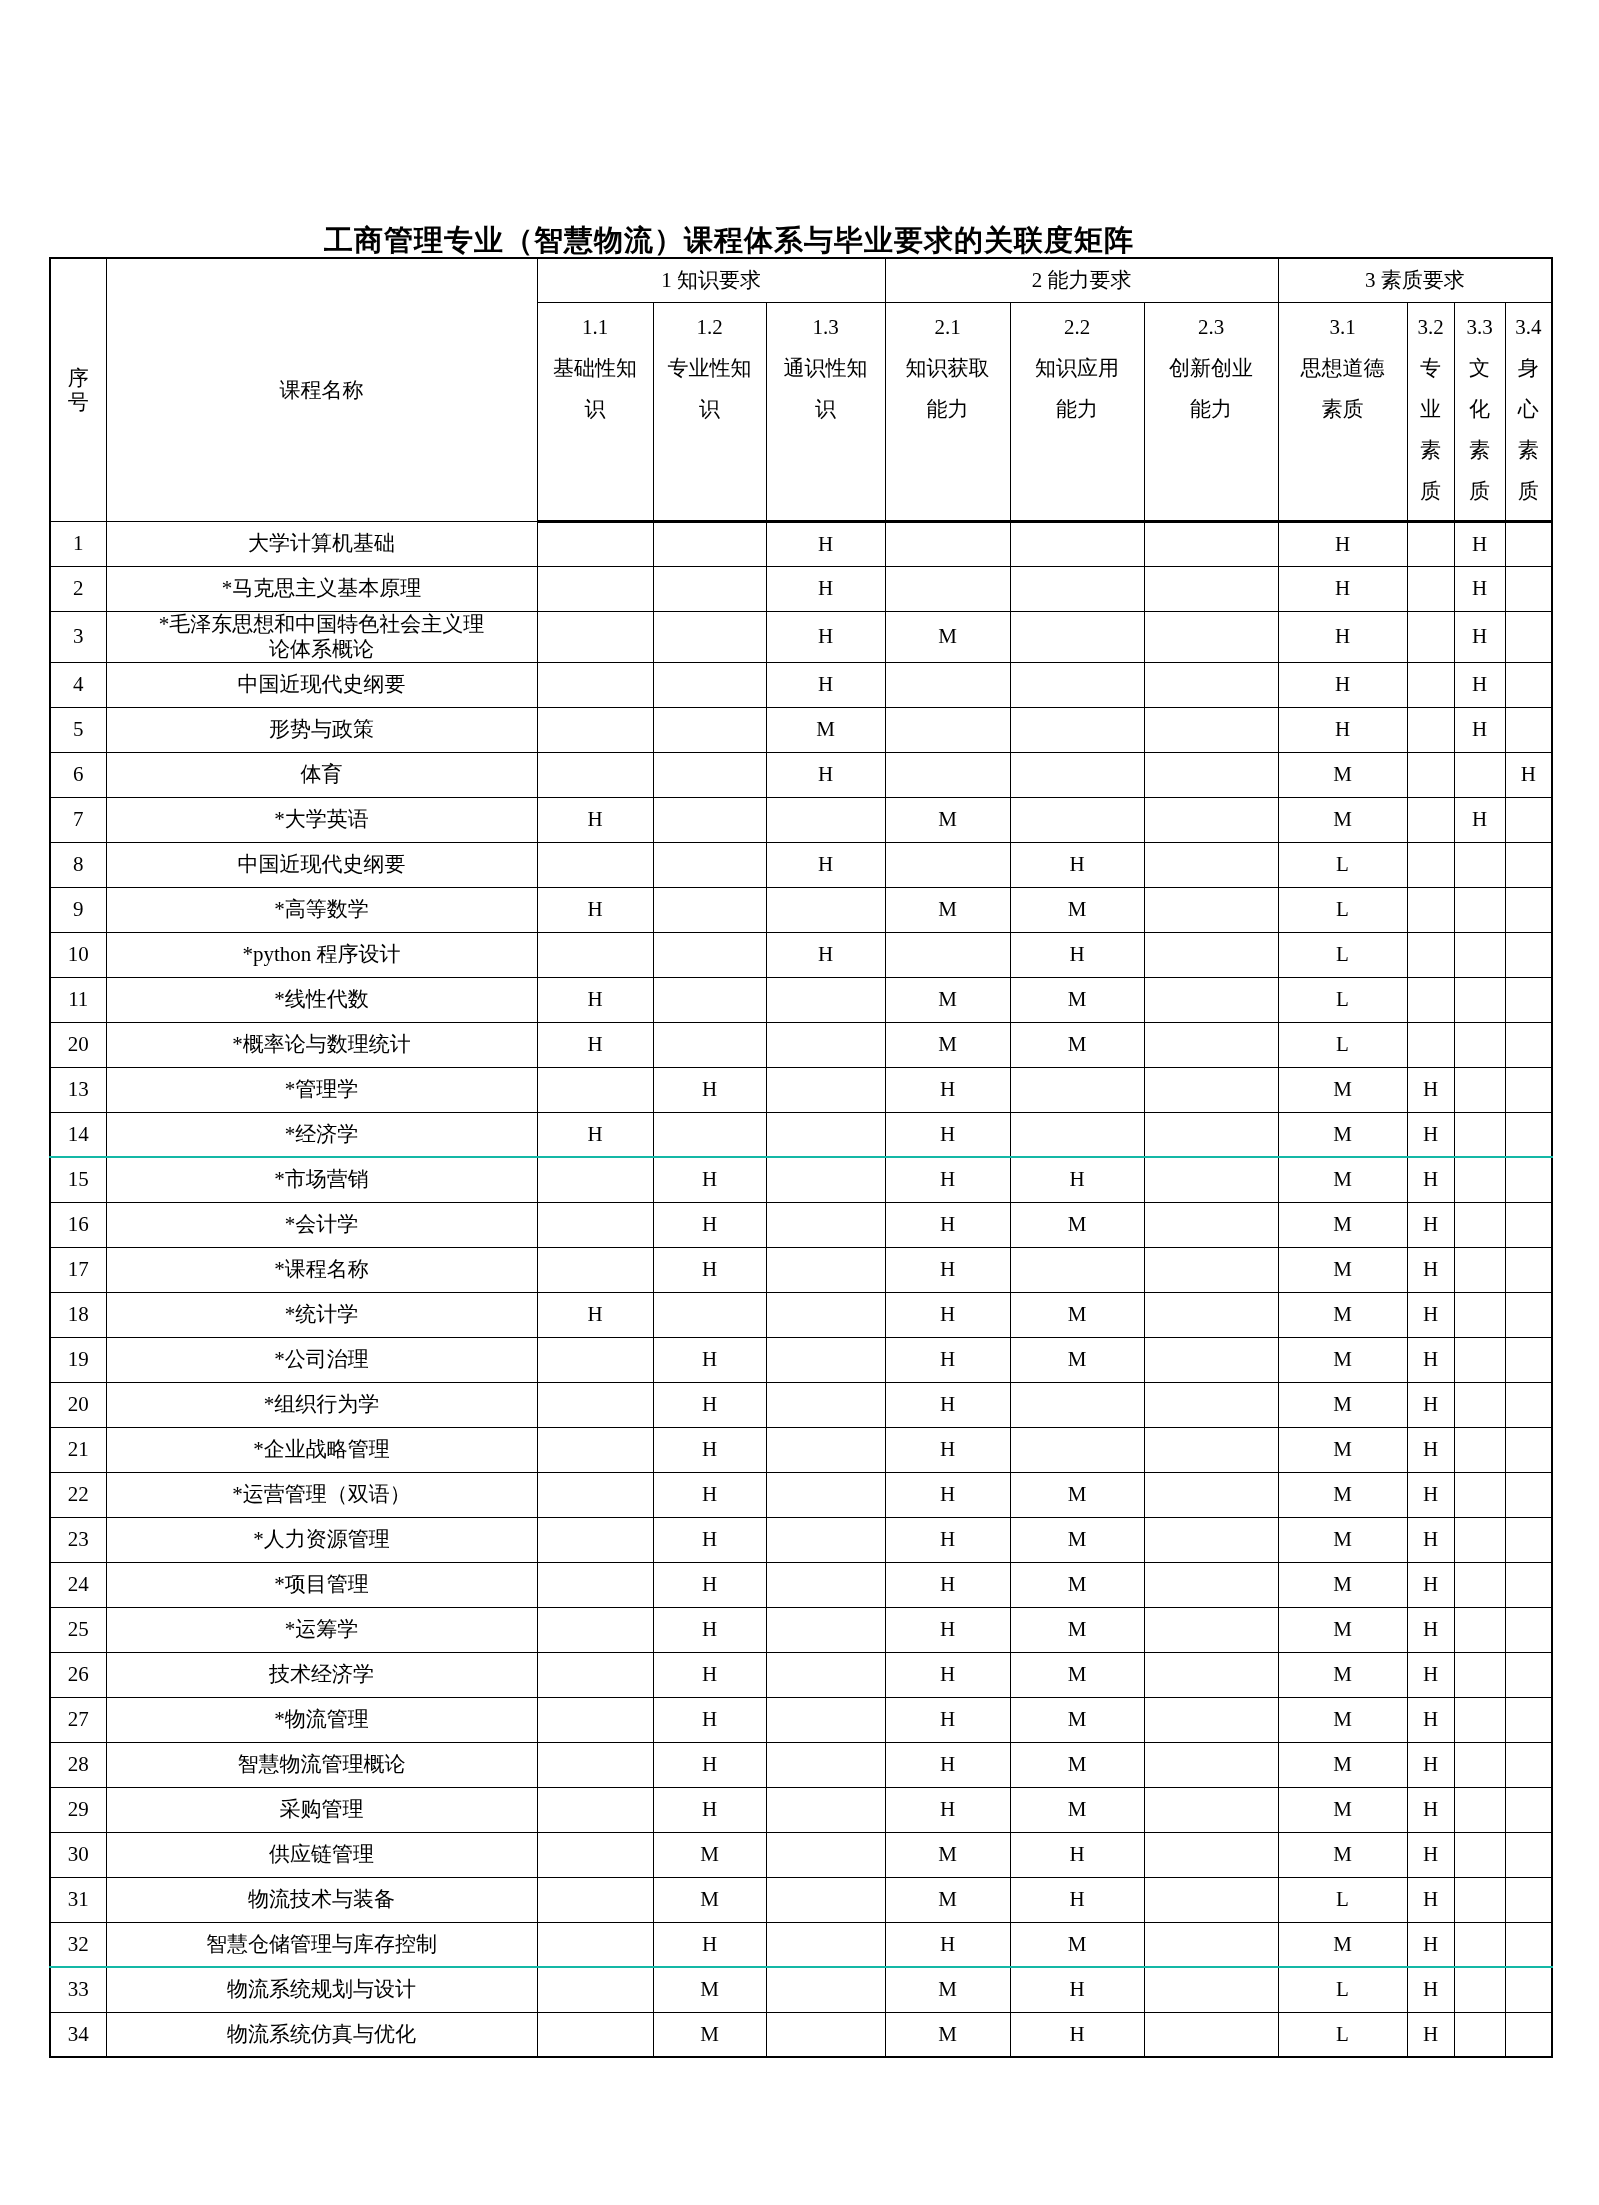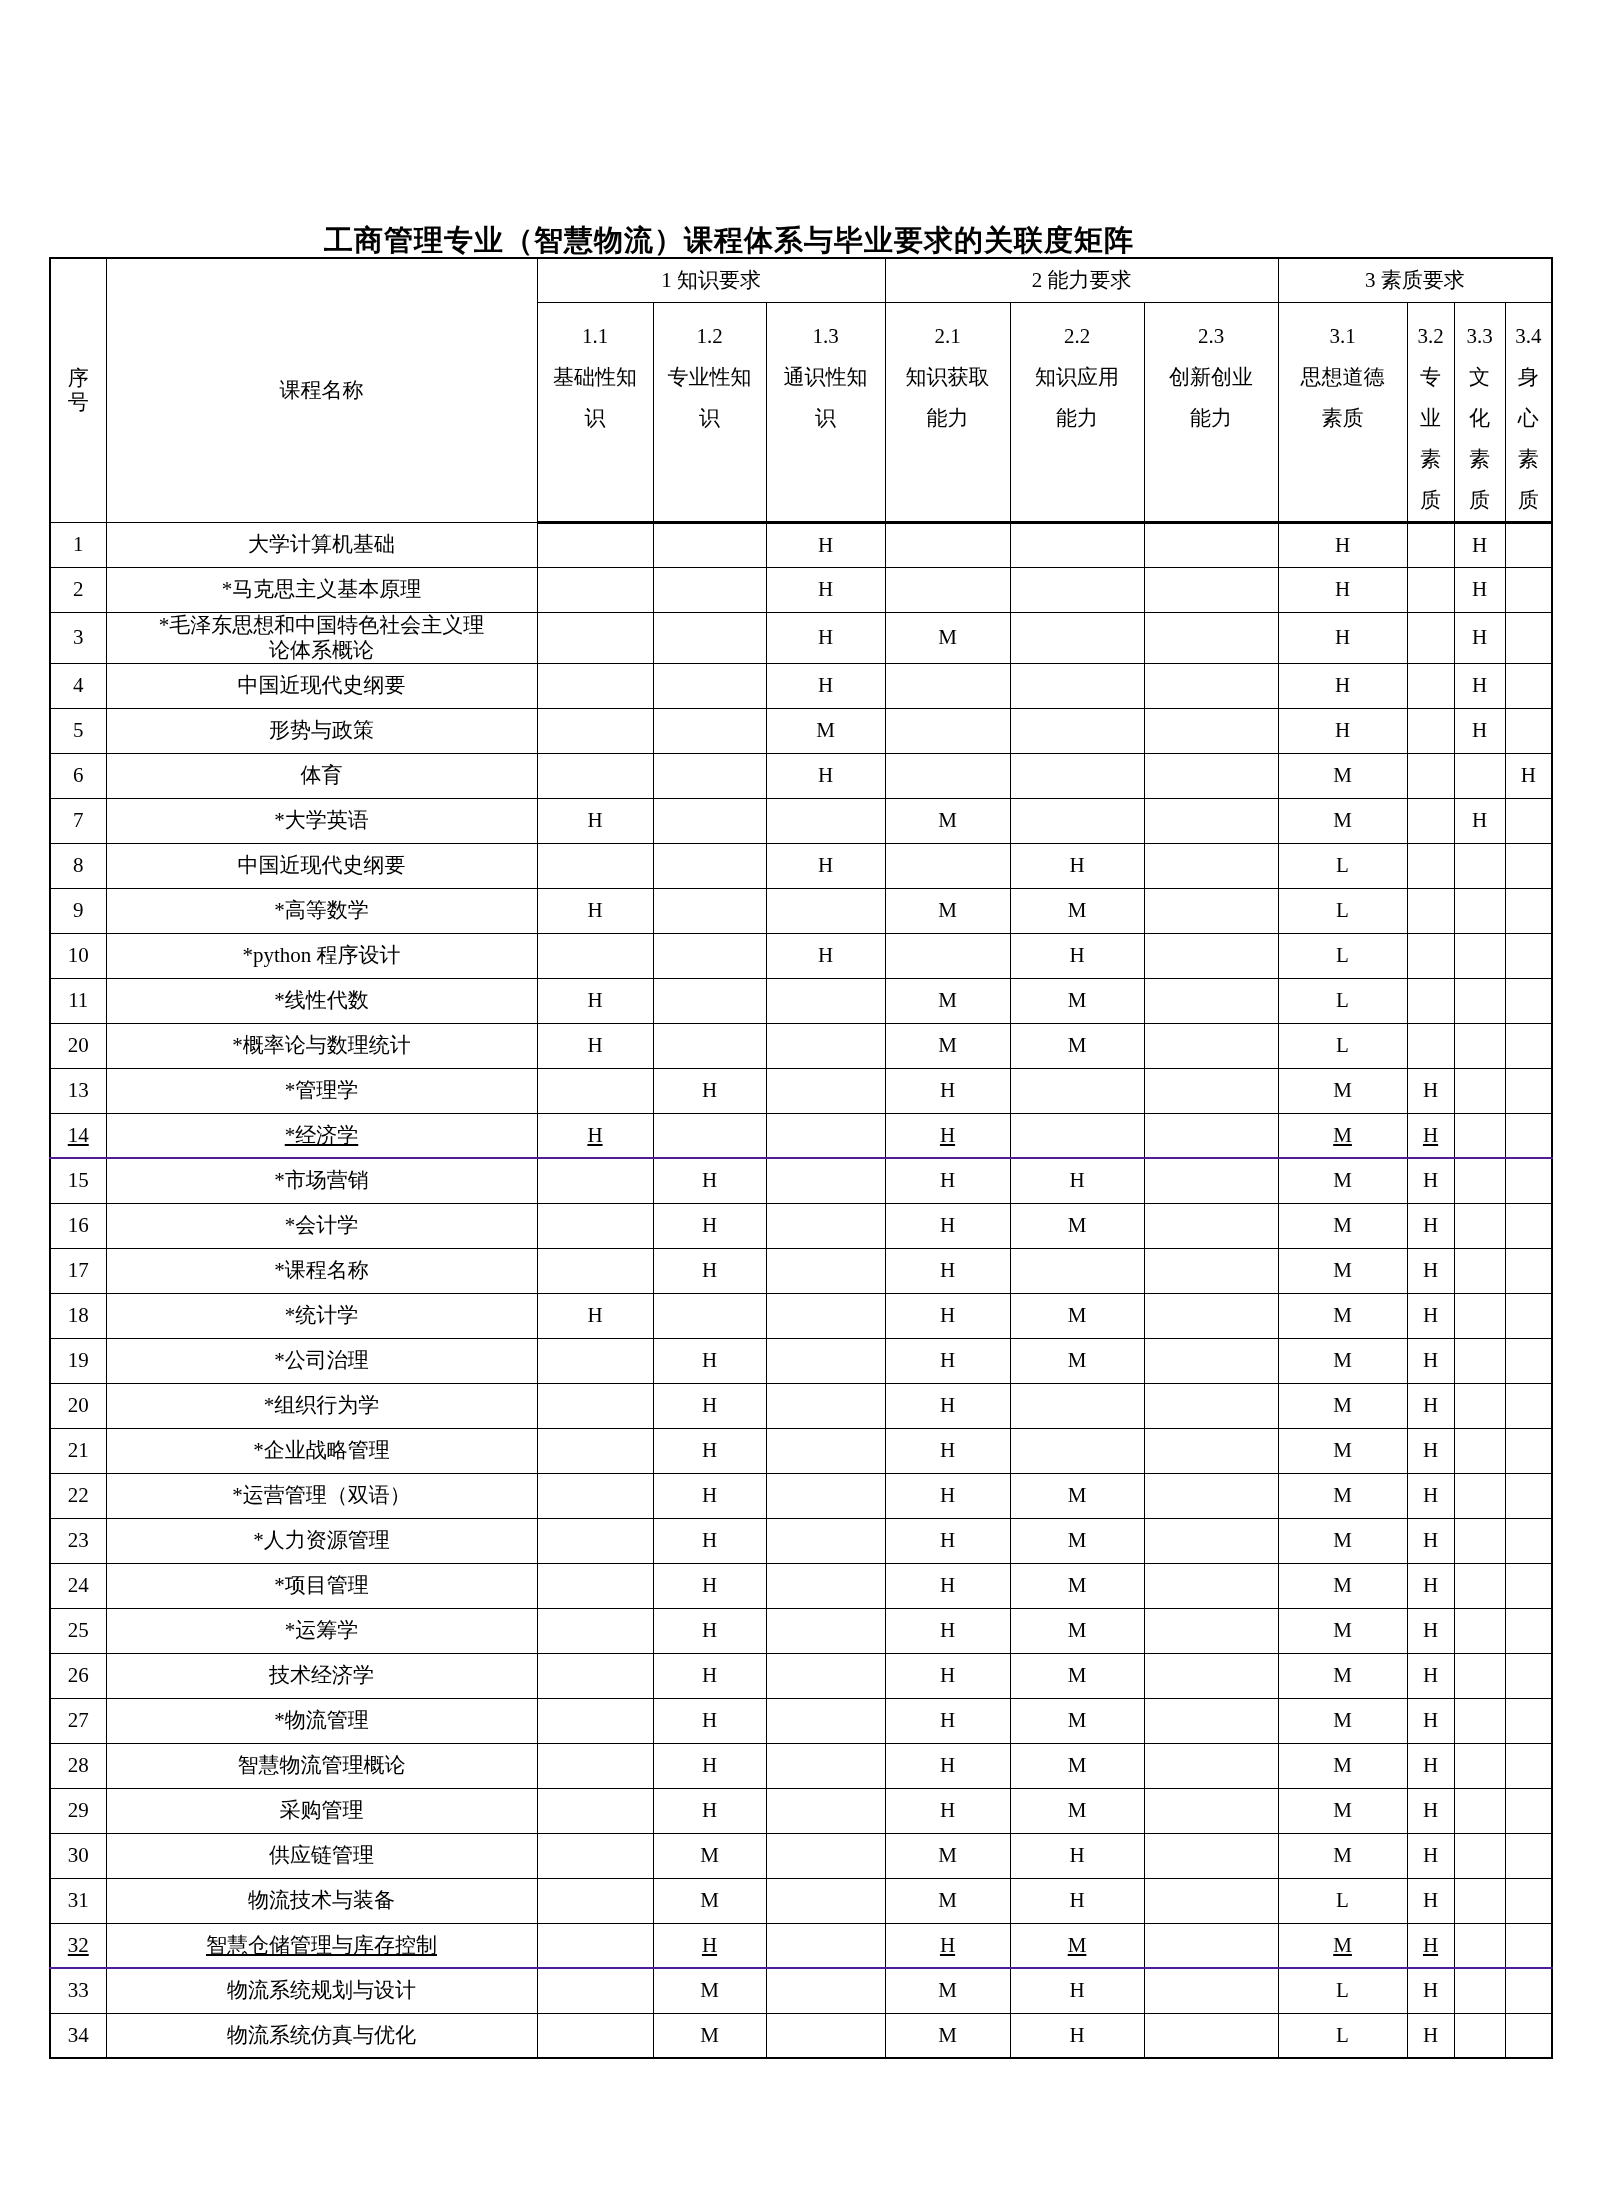--- a/index.html
+++ b/index.html
@@ -40,39 +40,39 @@
     text-align: center;
     vertical-align: middle;
     padding: 0;
     overflow: hidden;
   }
   tr.group-row th { height: 44px; line-height: 24px; }
   tr.sub-row th {
     height: 219px;
     vertical-align: top;
     line-height: 41px;
-    padding-top: 13px;
+    padding-top: 4px;
     white-space: pre-line;
     border-bottom: 3px solid #000;
   }
   th.corner {
     vertical-align: middle;
     line-height: 41px;
     white-space: pre-line;
     border-bottom: 3px solid #000;
   }
   tbody tr { height: 45px; }
   tbody td { line-height: 25px; }
   td.course-cell {
     text-align: left;
     padding-left: 13px;
     padding-right: 4px;
     white-space: pre-line;
   }
-  tr.section-end td { border-bottom: 2px solid #4c1d95; text-decoration: underline; }
+  tr.section-end td { border-bottom: 2px solid #14b8a6; }
 </style>
 </head>
 <body>
 
 <div class="doc-title">工商管理专业（智慧物流）课程体系与毕业要求的关联度矩阵</div>
 
 <table class="matrix">
   <colgroup>
       <col style="width: 56px;">
       <col style="width: 431px;">

